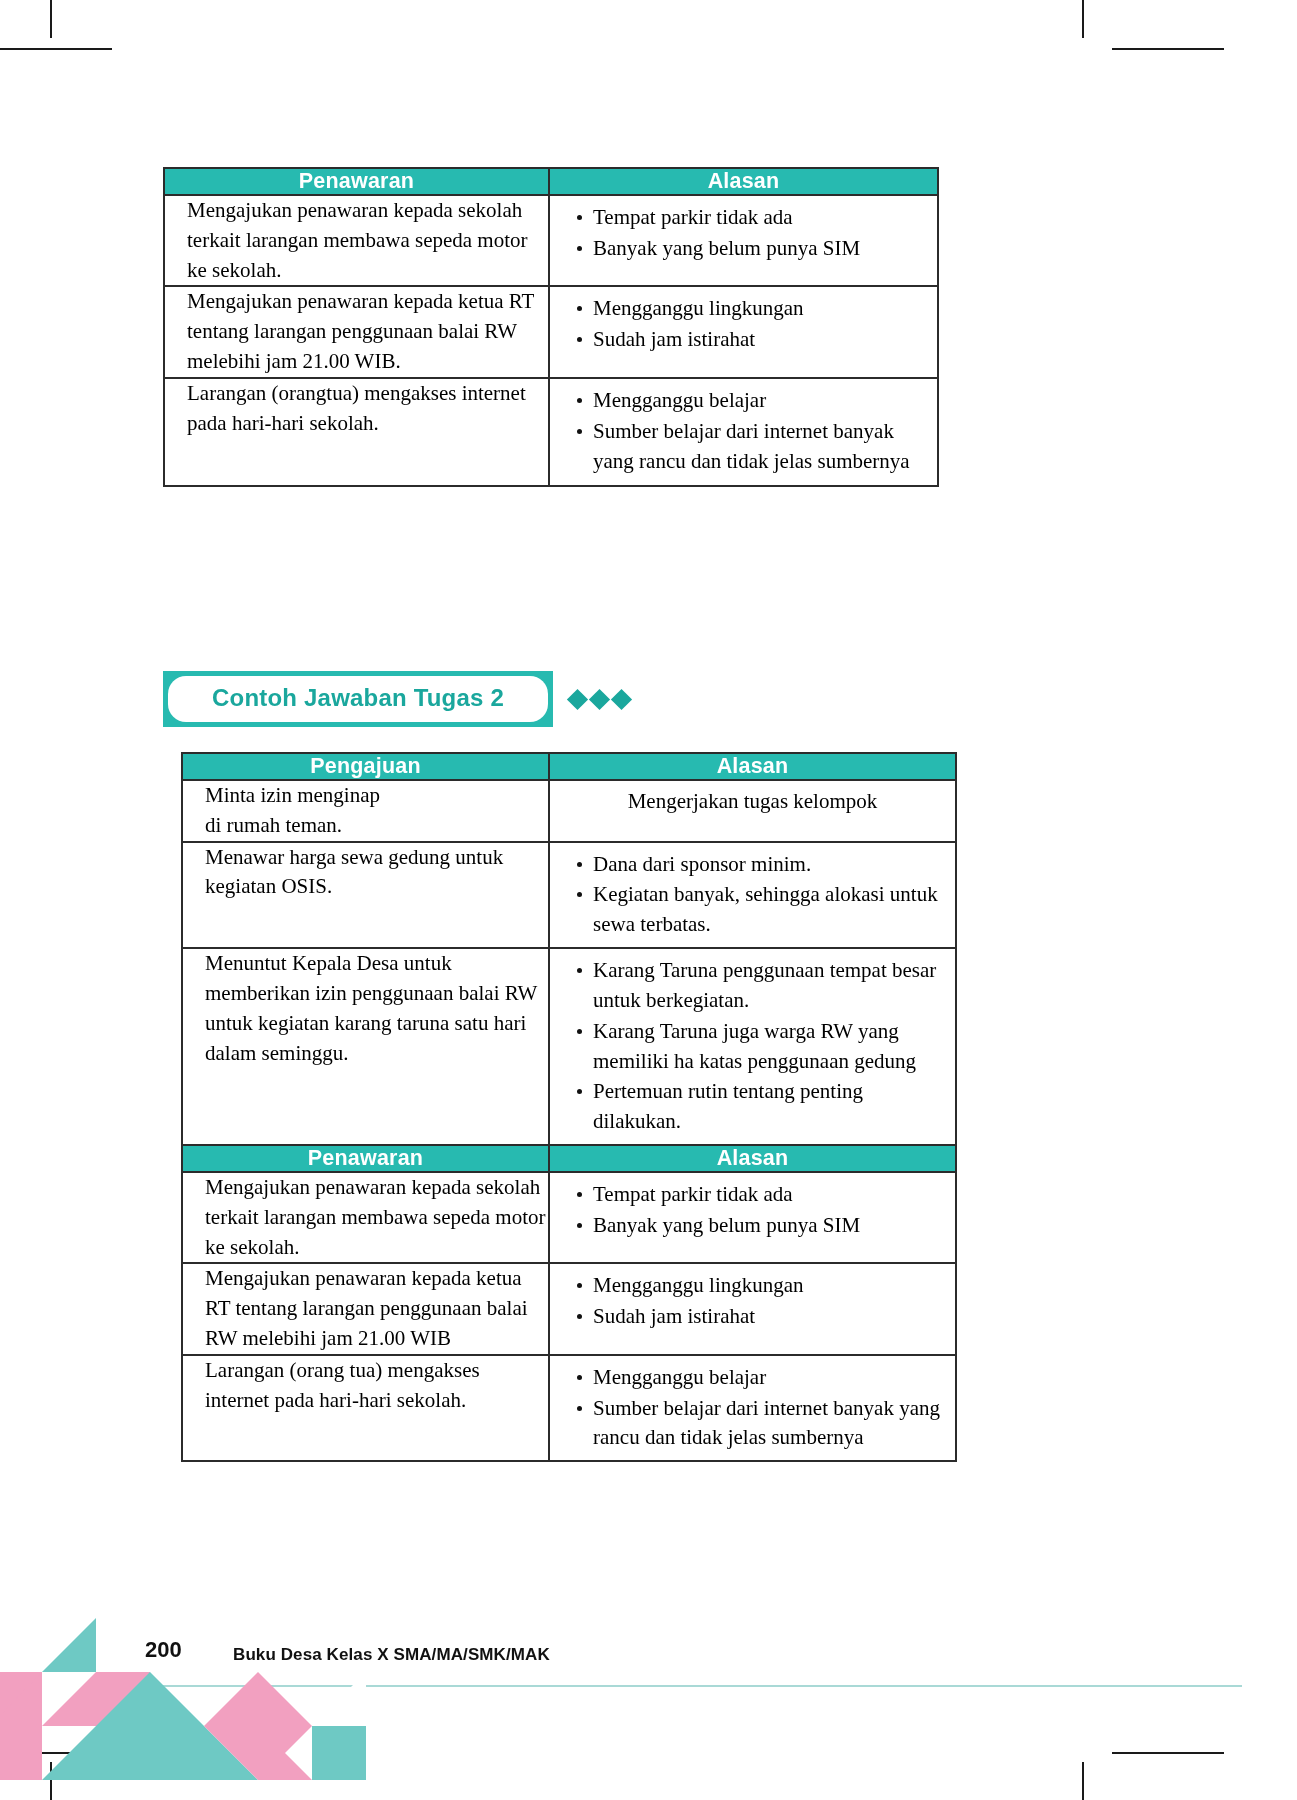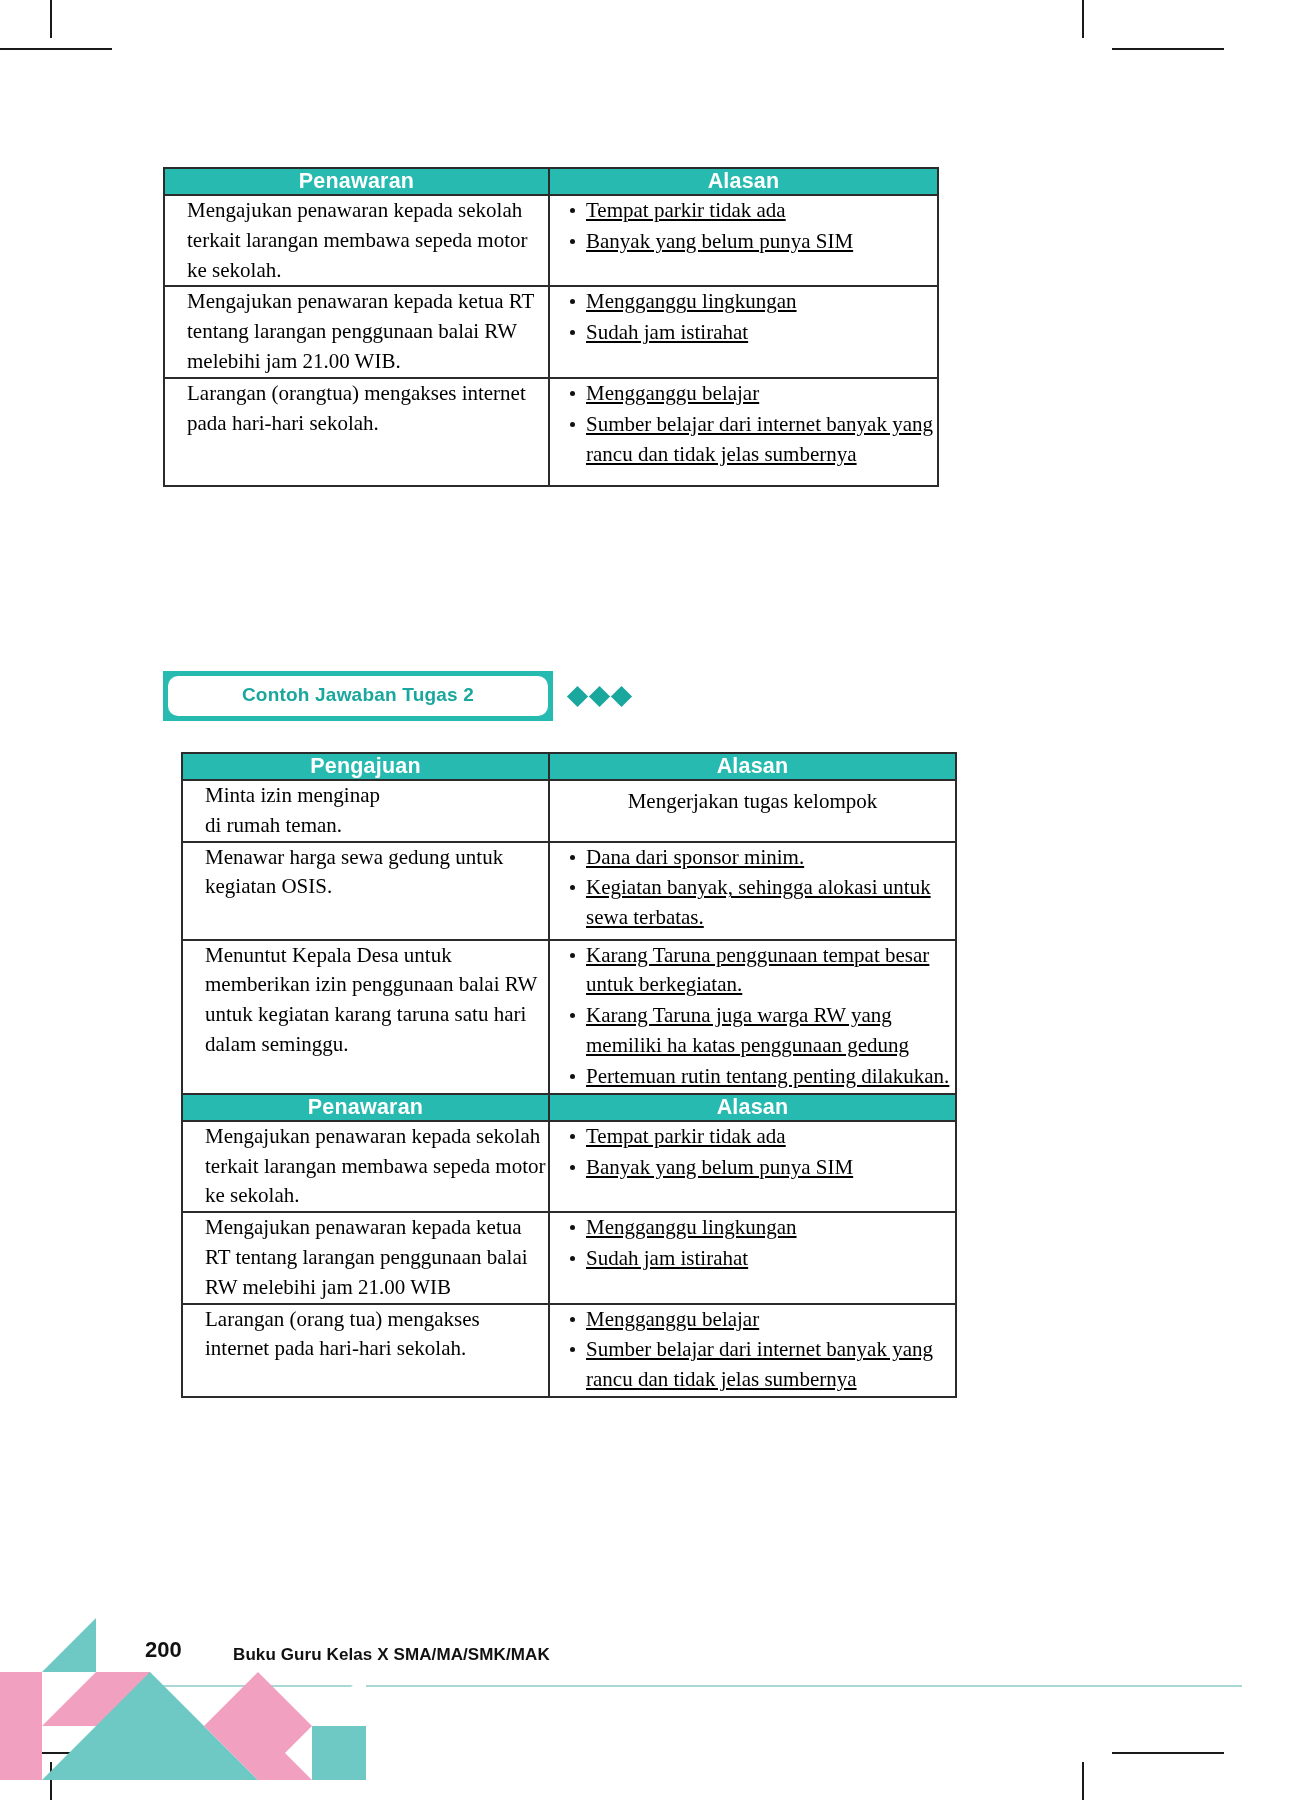--- a/index.html
+++ b/index.html
@@ -57,24 +57,23 @@
   }
   .cell {
     font-size: 21px;
     line-height: 1.42;
     color: #000000;
     padding: 11px 14px 14px 16px;
   }
   .cell.left { padding-left: 22px; }
   .cell.center-text { text-align: center; padding-top: 6px; }
   ul.blist {
-    margin: 0;
+    margin: 7px;
     padding: 0 0 0 20px;
     list-style: none;
-    text-decoration: underline;
   }
   ul.blist li {
     position: relative;
     padding-left: 16px;
     margin: 0 0 1px 0;
     line-height: 1.42;
   }
   ul.blist li::before {
     content: "";
     position: absolute;
@@ -92,26 +91,26 @@
     display: flex;
     align-items: center;
   }
   .badge {
     background: #27bab0;
     padding: 5px;
     display: inline-block;
   }
   .badge-inner {
     background: #ffffff;
-    border-radius: 10px;
+    border-radius: 18px;
     padding: 8px 30px 10px 30px;
     color: #1aa79d;
     font-family: "Liberation Sans", sans-serif;
     font-weight: bold;
-    font-size: 19px;
+    font-size: 24px;
     letter-spacing: .2px;
     text-align: center;
     min-width: 320px;
   }
   .diamonds {
     display: flex;
     align-items: center;
     margin-left: 17px;
     gap: 7px;
   }
@@ -305,15 +304,15 @@
     <polygon points="258,122 312,176 258,230 204,176" fill="#f2a0c0"></polygon>
 
     <polygon points="312,176 366,176 366,230 312,230" fill="#6ec9c4"></polygon>
     <polygon points="258,176 312,230 258,230" fill="#f2a0c0"></polygon>
     <polygon points="312,176 366,230 312,230" fill="#6ec9c4"></polygon>
     <polygon points="312,176 366,122 366,176" fill="#ffffff"></polygon>
     <polygon points="366,176 366,230 312,230" fill="#6ec9c4"></polygon>
   </svg>
 
   <div class="pagenum">200</div>
-  <div class="footer-title">Buku Guru Kelas X SMA/MA/SMK/MAK</div>
+  <div class="footer-title">Buku Desa Kelas X SMA/MA/SMK/MAK</div>
 
 </div>
 
 </body></html>

